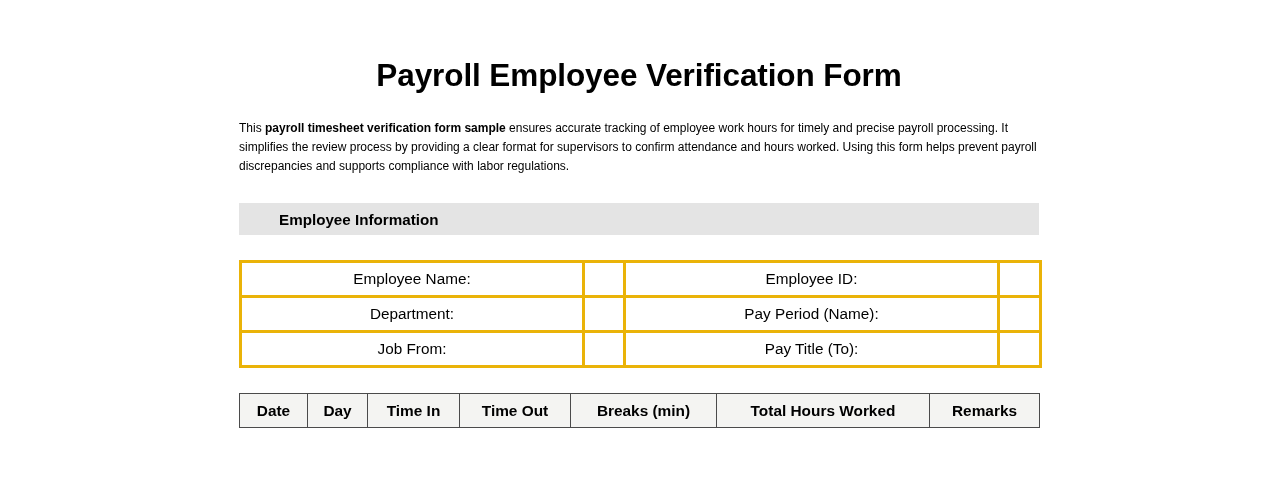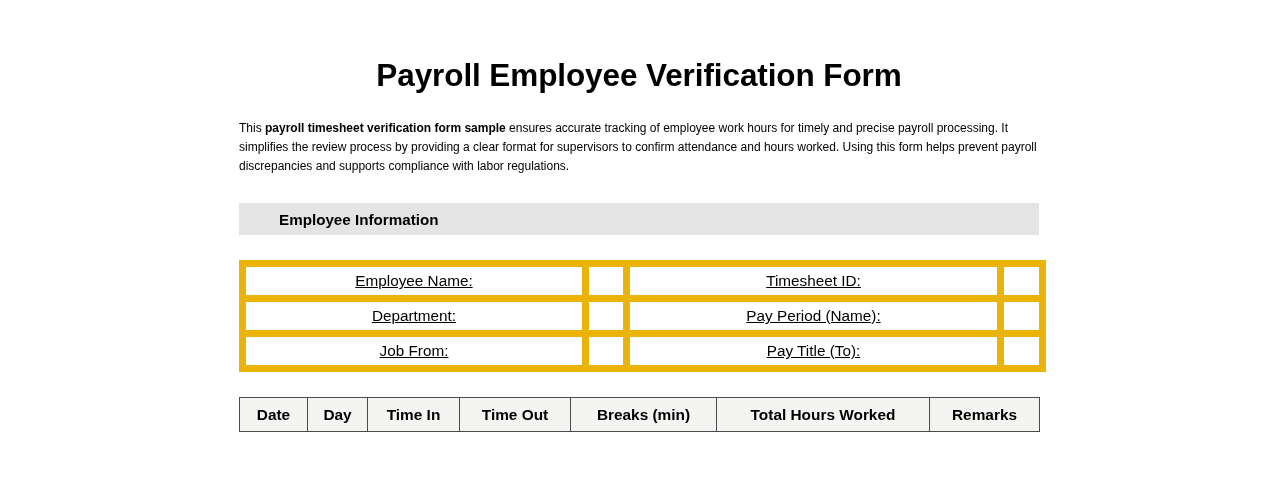--- a/index.html
+++ b/index.html
@@ -69,30 +69,29 @@
   table {
     border-collapse: collapse;
     table-layout: fixed;
     width: 800px;
     margin: 0;
   }
 
   
   .employee-table { margin-top: 25px; }
   .employee-table td {
-    border: 7px solid #eab308;
+    border: 3px solid #eab308;
     height: 35px;
     box-sizing: border-box;
     padding: 0 6px;
     font-size: 15.3px;
     text-align: center;
     vertical-align: middle;
     color: #000;
     background: #ffffff;
-    text-decoration: underline;
   }
   .employee-table .col-label   { width: 343px; }
   .employee-table .col-blank-a { width: 41px; }
   .employee-table .col-label2  { width: 374px; }
   .employee-table .col-blank-b { width: 42px; }
 
   
   .timesheet-table { margin-top: 25px; }
   .timesheet-table th {
     border: 1px solid #4b4b4b;
@@ -134,21 +133,21 @@
       <colgroup>
         <col class="col-label">
         <col class="col-blank-a">
         <col class="col-label2">
         <col class="col-blank-b">
       </colgroup>
       <tbody>
         <tr>
           <td>Employee Name:</td>
           <td></td>
-          <td>Timesheet ID:</td>
+          <td>Employee ID:</td>
           <td></td>
         </tr>
         <tr>
           <td>Department:</td>
           <td></td>
           <td>Pay Period (Name):</td>
           <td></td>
         </tr>
         <tr>
           <td>Job From:</td>

